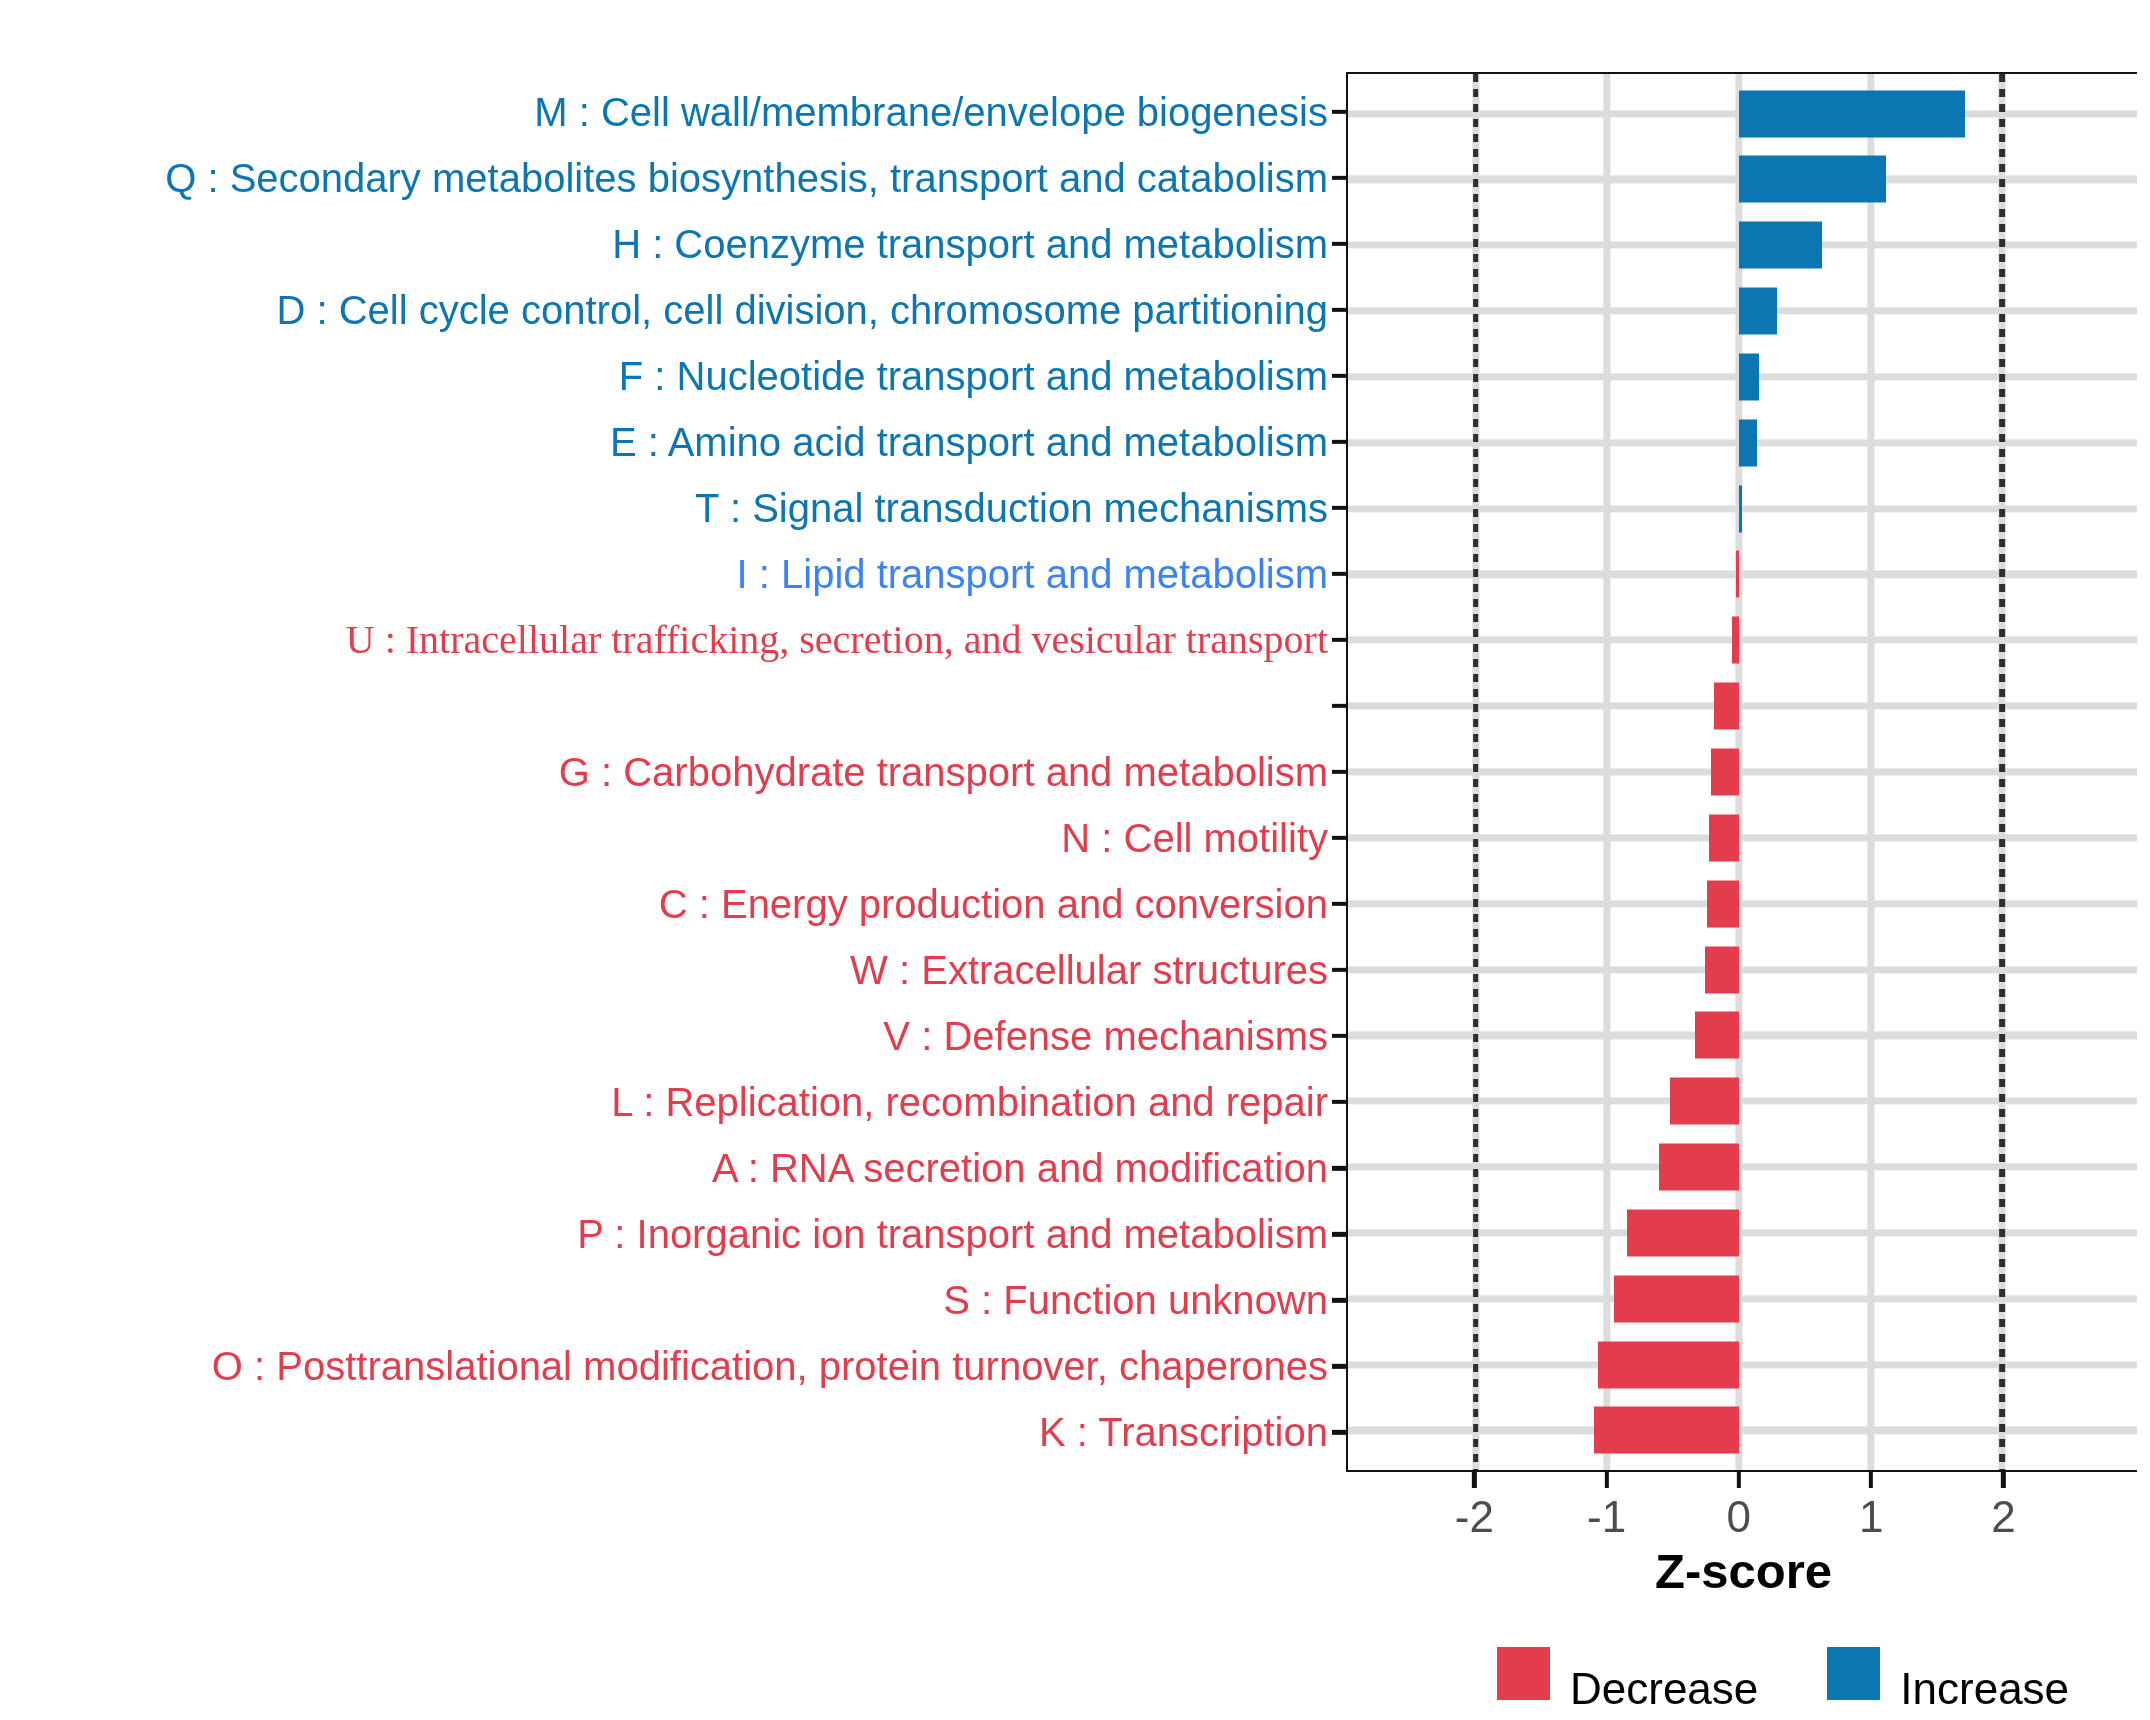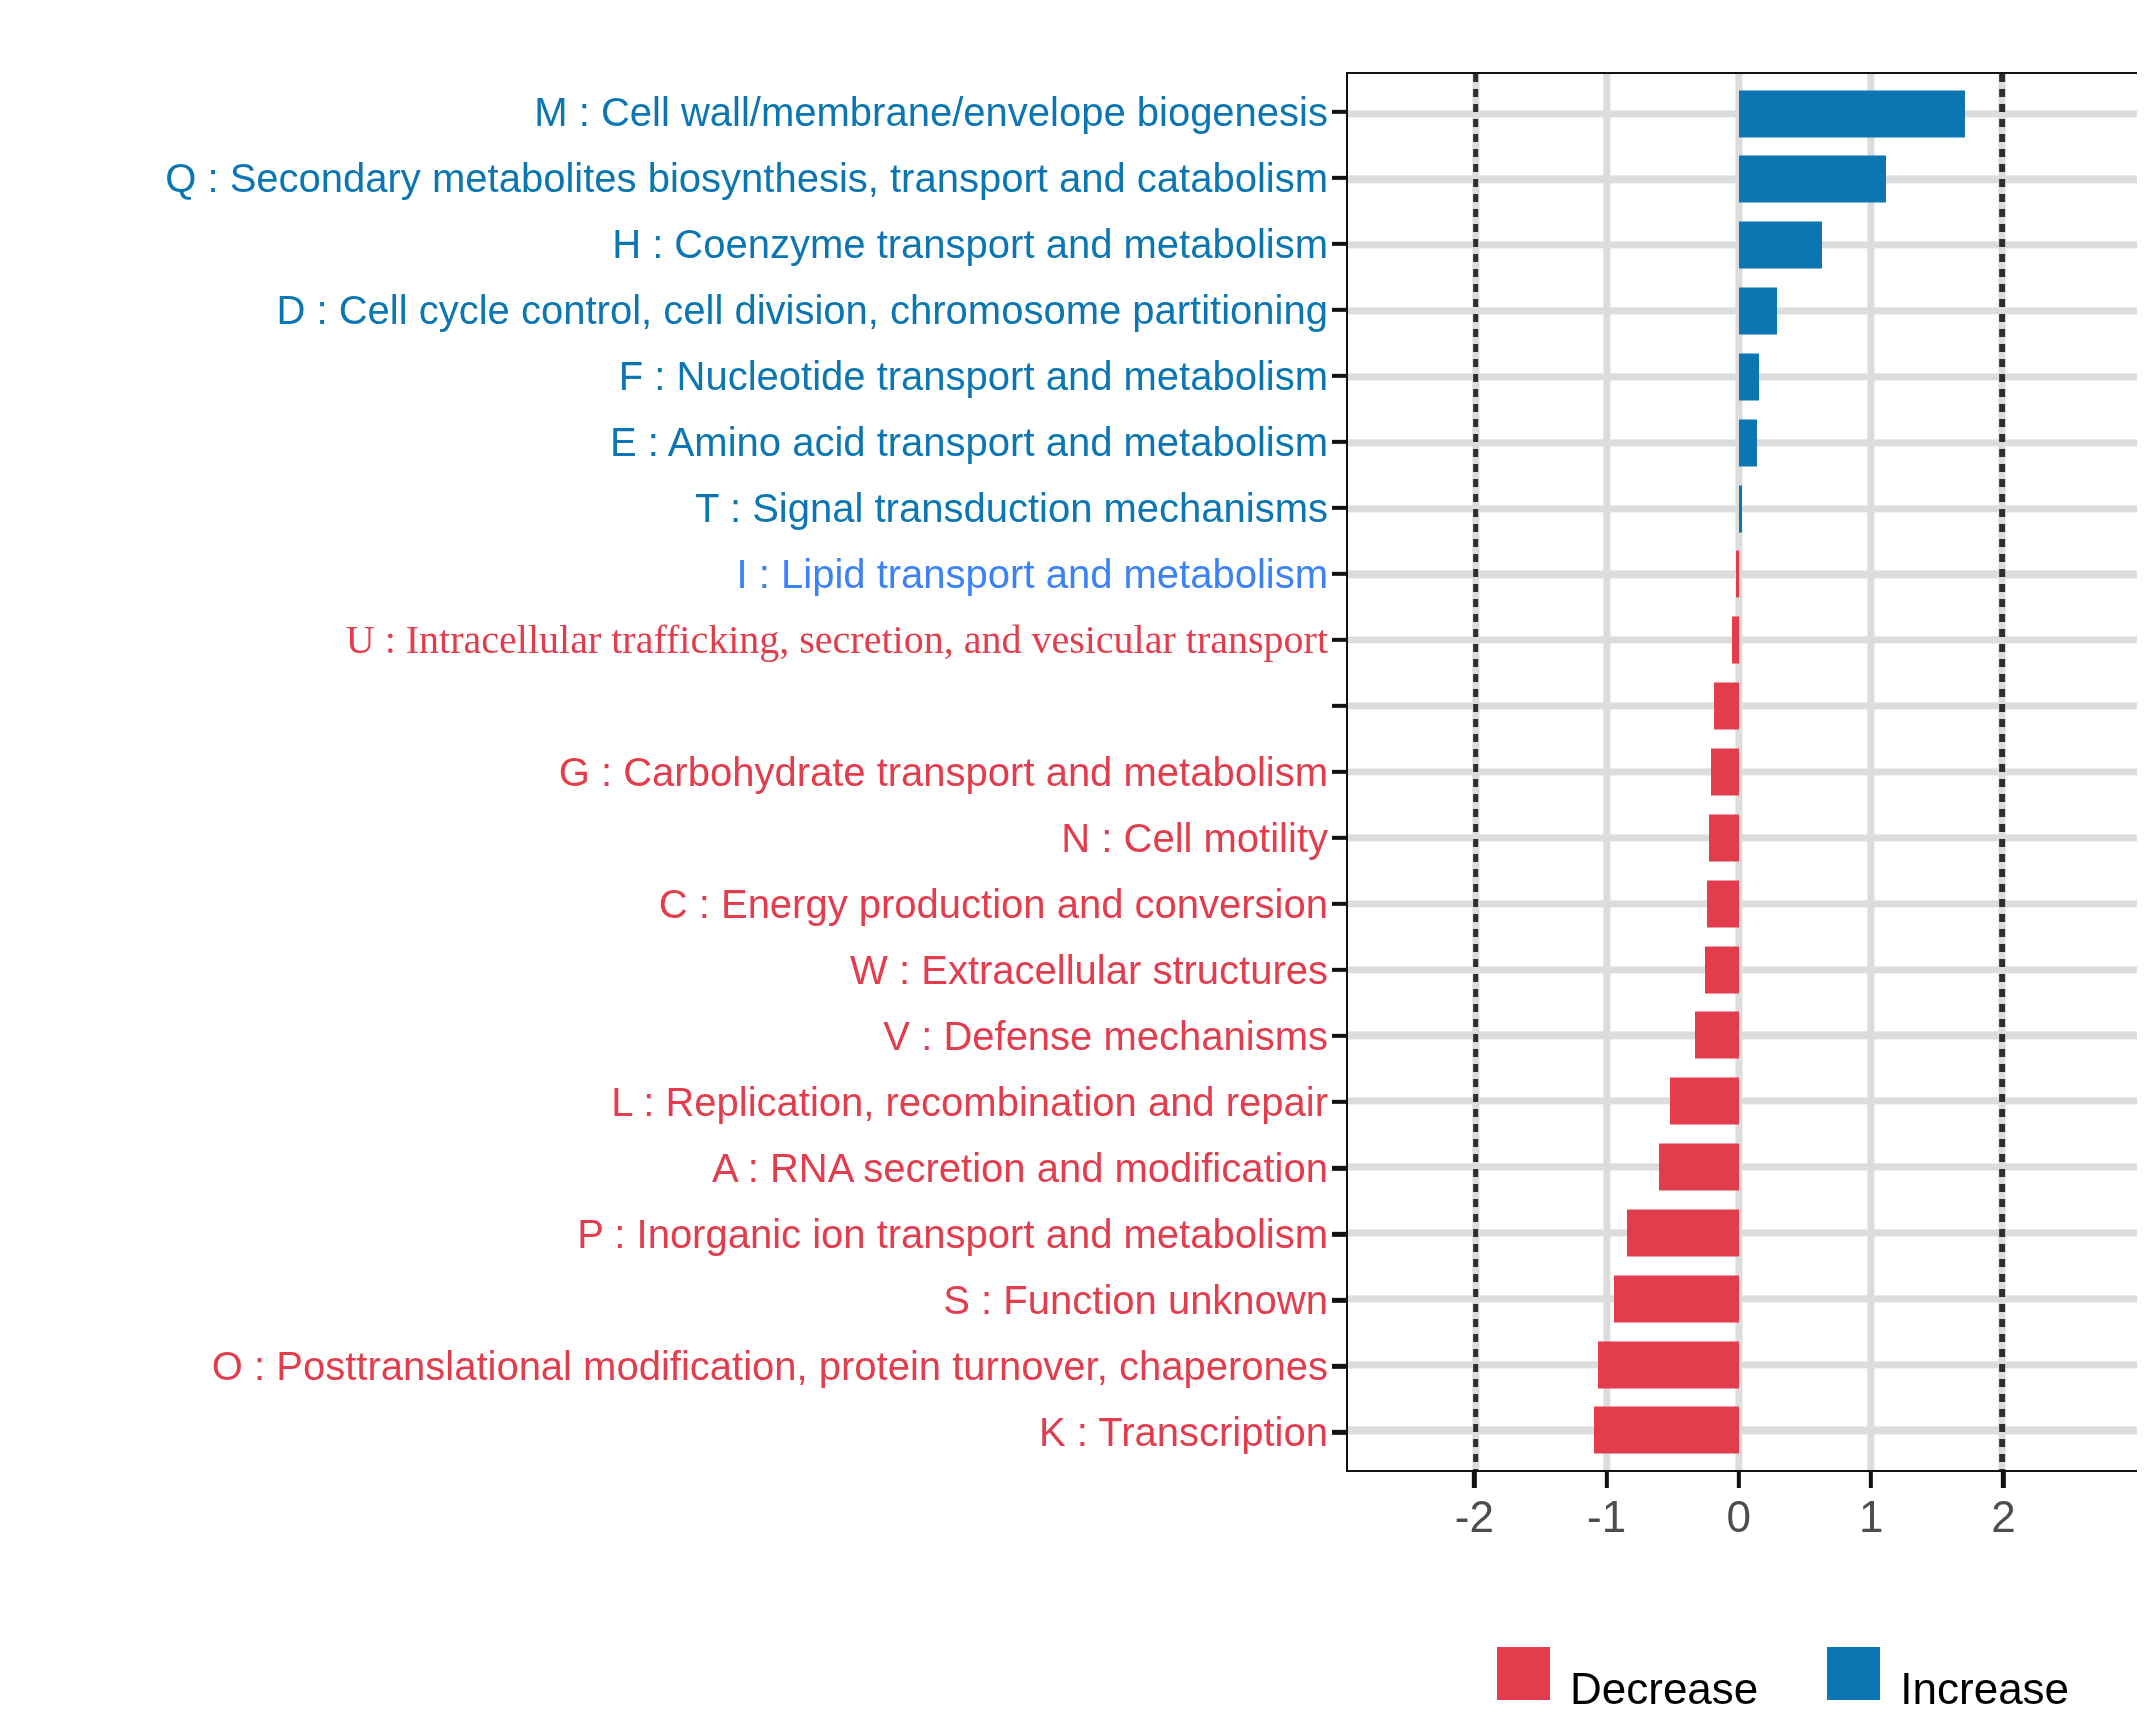--- a/index.html
+++ b/index.html
@@ -161,20 +161,21 @@
       <div class="xtick" style="left: 32.7787%;"></div>
       <div class="xtick-label" style="left: 32.7787%;">-1</div>
       <div class="xtick" style="left: 49.4176%;"></div>
       <div class="xtick-label" style="left: 49.4176%;">0</div>
       <div class="xtick" style="left: 66.0566%;"></div>
       <div class="xtick-label" style="left: 66.0566%;">1</div>
       <div class="xtick" style="left: 82.6955%;"></div>
       <div class="xtick-label" style="left: 82.6955%;">2</div>
     </div>
 
+  <div id="xtitle">Z-score</div>
 
   <div id="legend">
     <div class="legend-item">
       <div class="legend-key" id="key-decrease" style="background: rgb(227, 61, 77);"></div>
       <div class="legend-text">Decrease</div>
     </div>
     <div class="legend-item">
       <div class="legend-key" id="key-increase" style="background: rgb(11, 118, 178);"></div>
       <div class="legend-text">Increase</div>
     </div>

